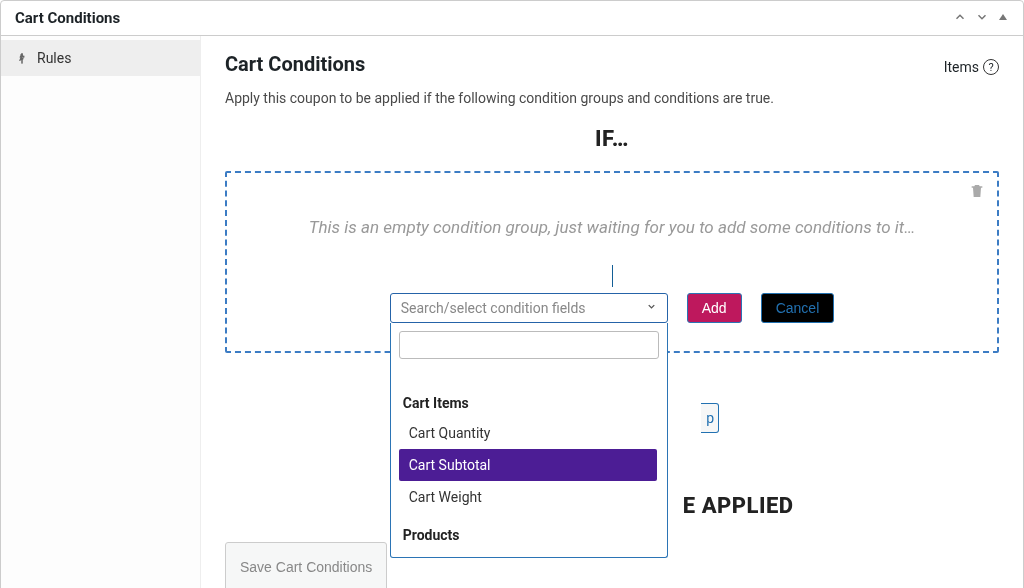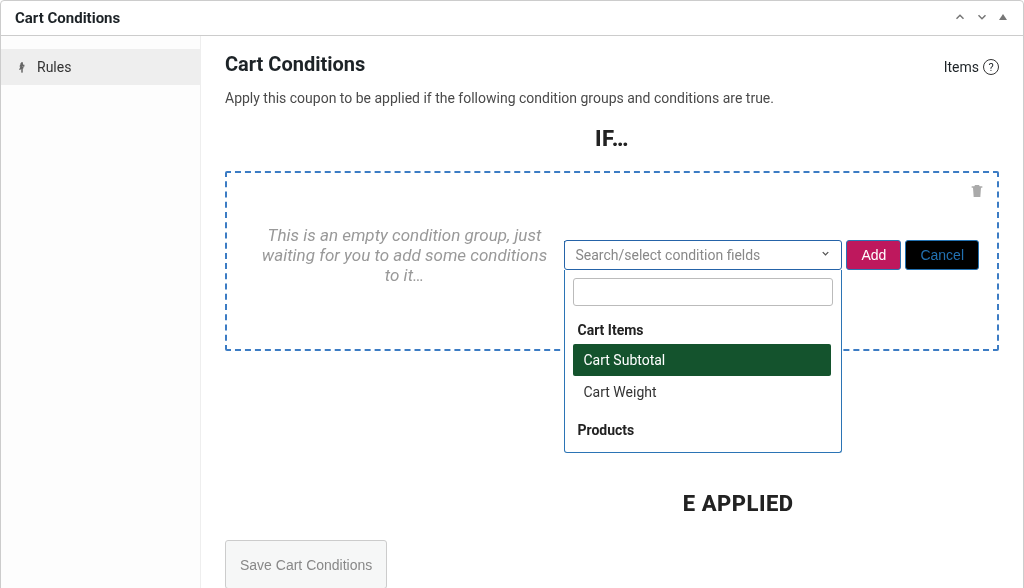--- a/index.html
+++ b/index.html
@@ -48,21 +48,20 @@
     padding-top: 4px;
   }
   .sidebar-item {
     display: flex;
     align-items: center;
     gap: 8px;
     padding: 10px 14px;
     font-size: 14px;
     color: #333;
     cursor: pointer;
-    margin-top: 9px;
   }
   .sidebar-item.active {
     background: #eeeeee;
     font-weight: 400;
   }
   .sidebar-item.link {
     color: #135e96;
   }
   .sidebar-icon {
     width: 14px;
@@ -119,20 +118,21 @@
     letter-spacing: 0.5px;
   }
   .group {
     border: 2px dashed #3c7cc4;
     border-radius: 2px;
     padding: 16px 18px 28px;
     position: relative;
     background: #fff;
     min-height: 180px;
     display: flex;
+    flex-direction: column;
     align-items: center;
   }
   .trash {
     position: absolute;
     top: 10px;
     right: 12px;
     color: #aaa;
     cursor: pointer;
   }
   .placeholder {
@@ -145,21 +145,21 @@
   .caret-line {
     width: 1px;
     height: 22px;
     background: #135e96;
     margin: 0 auto 6px;
   }
   .controls-row {
     display: flex;
     align-items: flex-start;
     justify-content: center;
-    gap: 4px;
+    gap: 19px;
     position: relative;
   }
   .select-box {
     width: 278px;
     height: 30px;
     border: 1px solid #2563a8;
     border-radius: 3px;
     display: flex;
     align-items: center;
     justify-content: space-between;
@@ -207,36 +207,37 @@
     border: 1px solid #bbb;
     border-radius: 3px;
     padding: 0 8px;
     font-size: 14px;
     margin-bottom: 10px;
   }
   .dropdown-list {
     max-height: 180px;
     overflow-y: auto;
     padding-right: 2px;
+    margin-top: 20px;
   }
   .dropdown-group {
     font-weight: 700;
     font-size: 14px;
     color: #222;
     padding: 6px 4px;
   }
   .dropdown-option {
     font-size: 14px;
     padding: 8px 10px;
     border-radius: 2px;
     cursor: pointer;
     color: #333;
   }
   .dropdown-option.selected {
-    background: #14532d;
+    background: #4c1d95;
     color: #fff;
   }
   .dropdown-list::-webkit-scrollbar { width: 8px; }
   .dropdown-list::-webkit-scrollbar-thumb { background: #bbb; border-radius: 4px; }
   .dropdown-list::-webkit-scrollbar-track { background: transparent; }
 
   .peek-button {
     position: absolute;
     border: 1px solid #2271b1;
     border-radius: 3px;
@@ -353,20 +354,21 @@
                 <svg width="11" height="11" viewBox="0 0 24 24" fill="none" stroke="currentColor" stroke-width="3">
                     <polyline points="6 9 12 15 18 9"></polyline>
                   </svg>
               </span>
             </div>
 
             <div class="dropdown">
               <input class="dropdown-search" value="" style="">
               <div class="dropdown-list">
                 <div class="dropdown-group">Cart Items</div>
+                <div class="dropdown-option">Cart Quantity</div>
                 <div class="dropdown-option selected">Cart Subtotal</div>
                 <div class="dropdown-option">Cart Weight</div>
                 <div class="dropdown-group" style="margin-top:8px">Products</div>
               </div>
             </div>
           </div>
 
           <button class="btn btn-primary">Add</button>
           <button class="btn btn-secondary">Cancel</button>
         </div>

